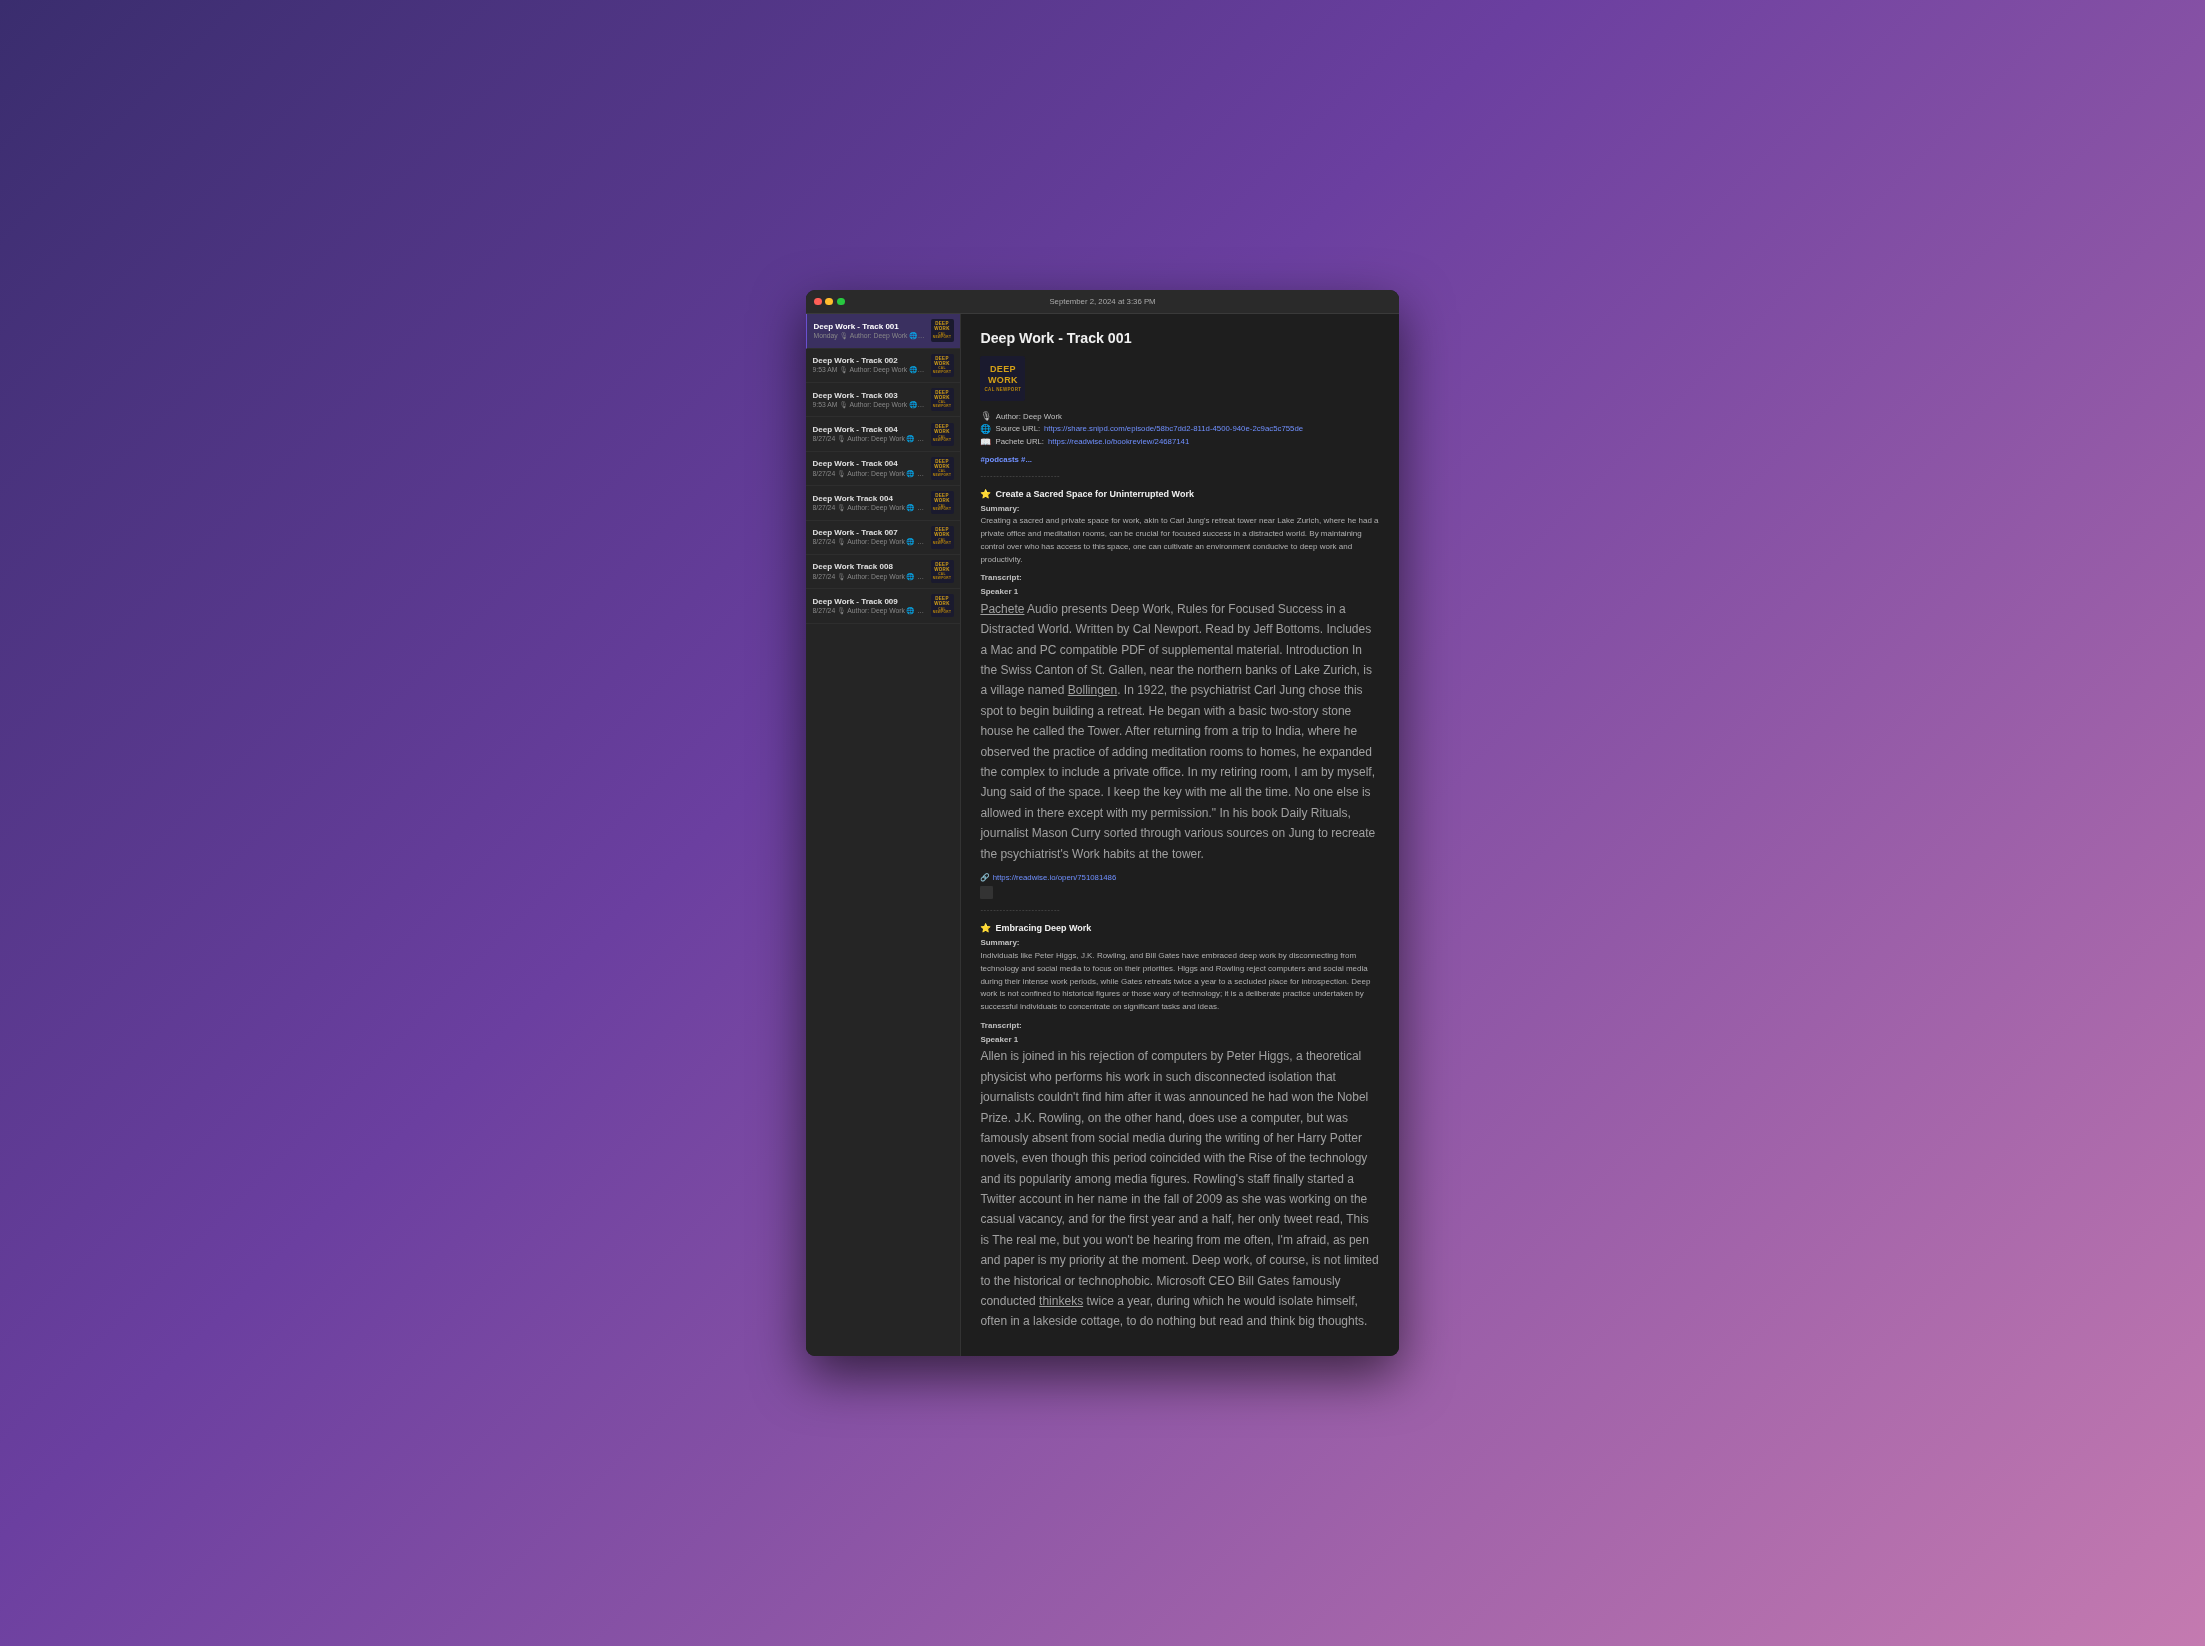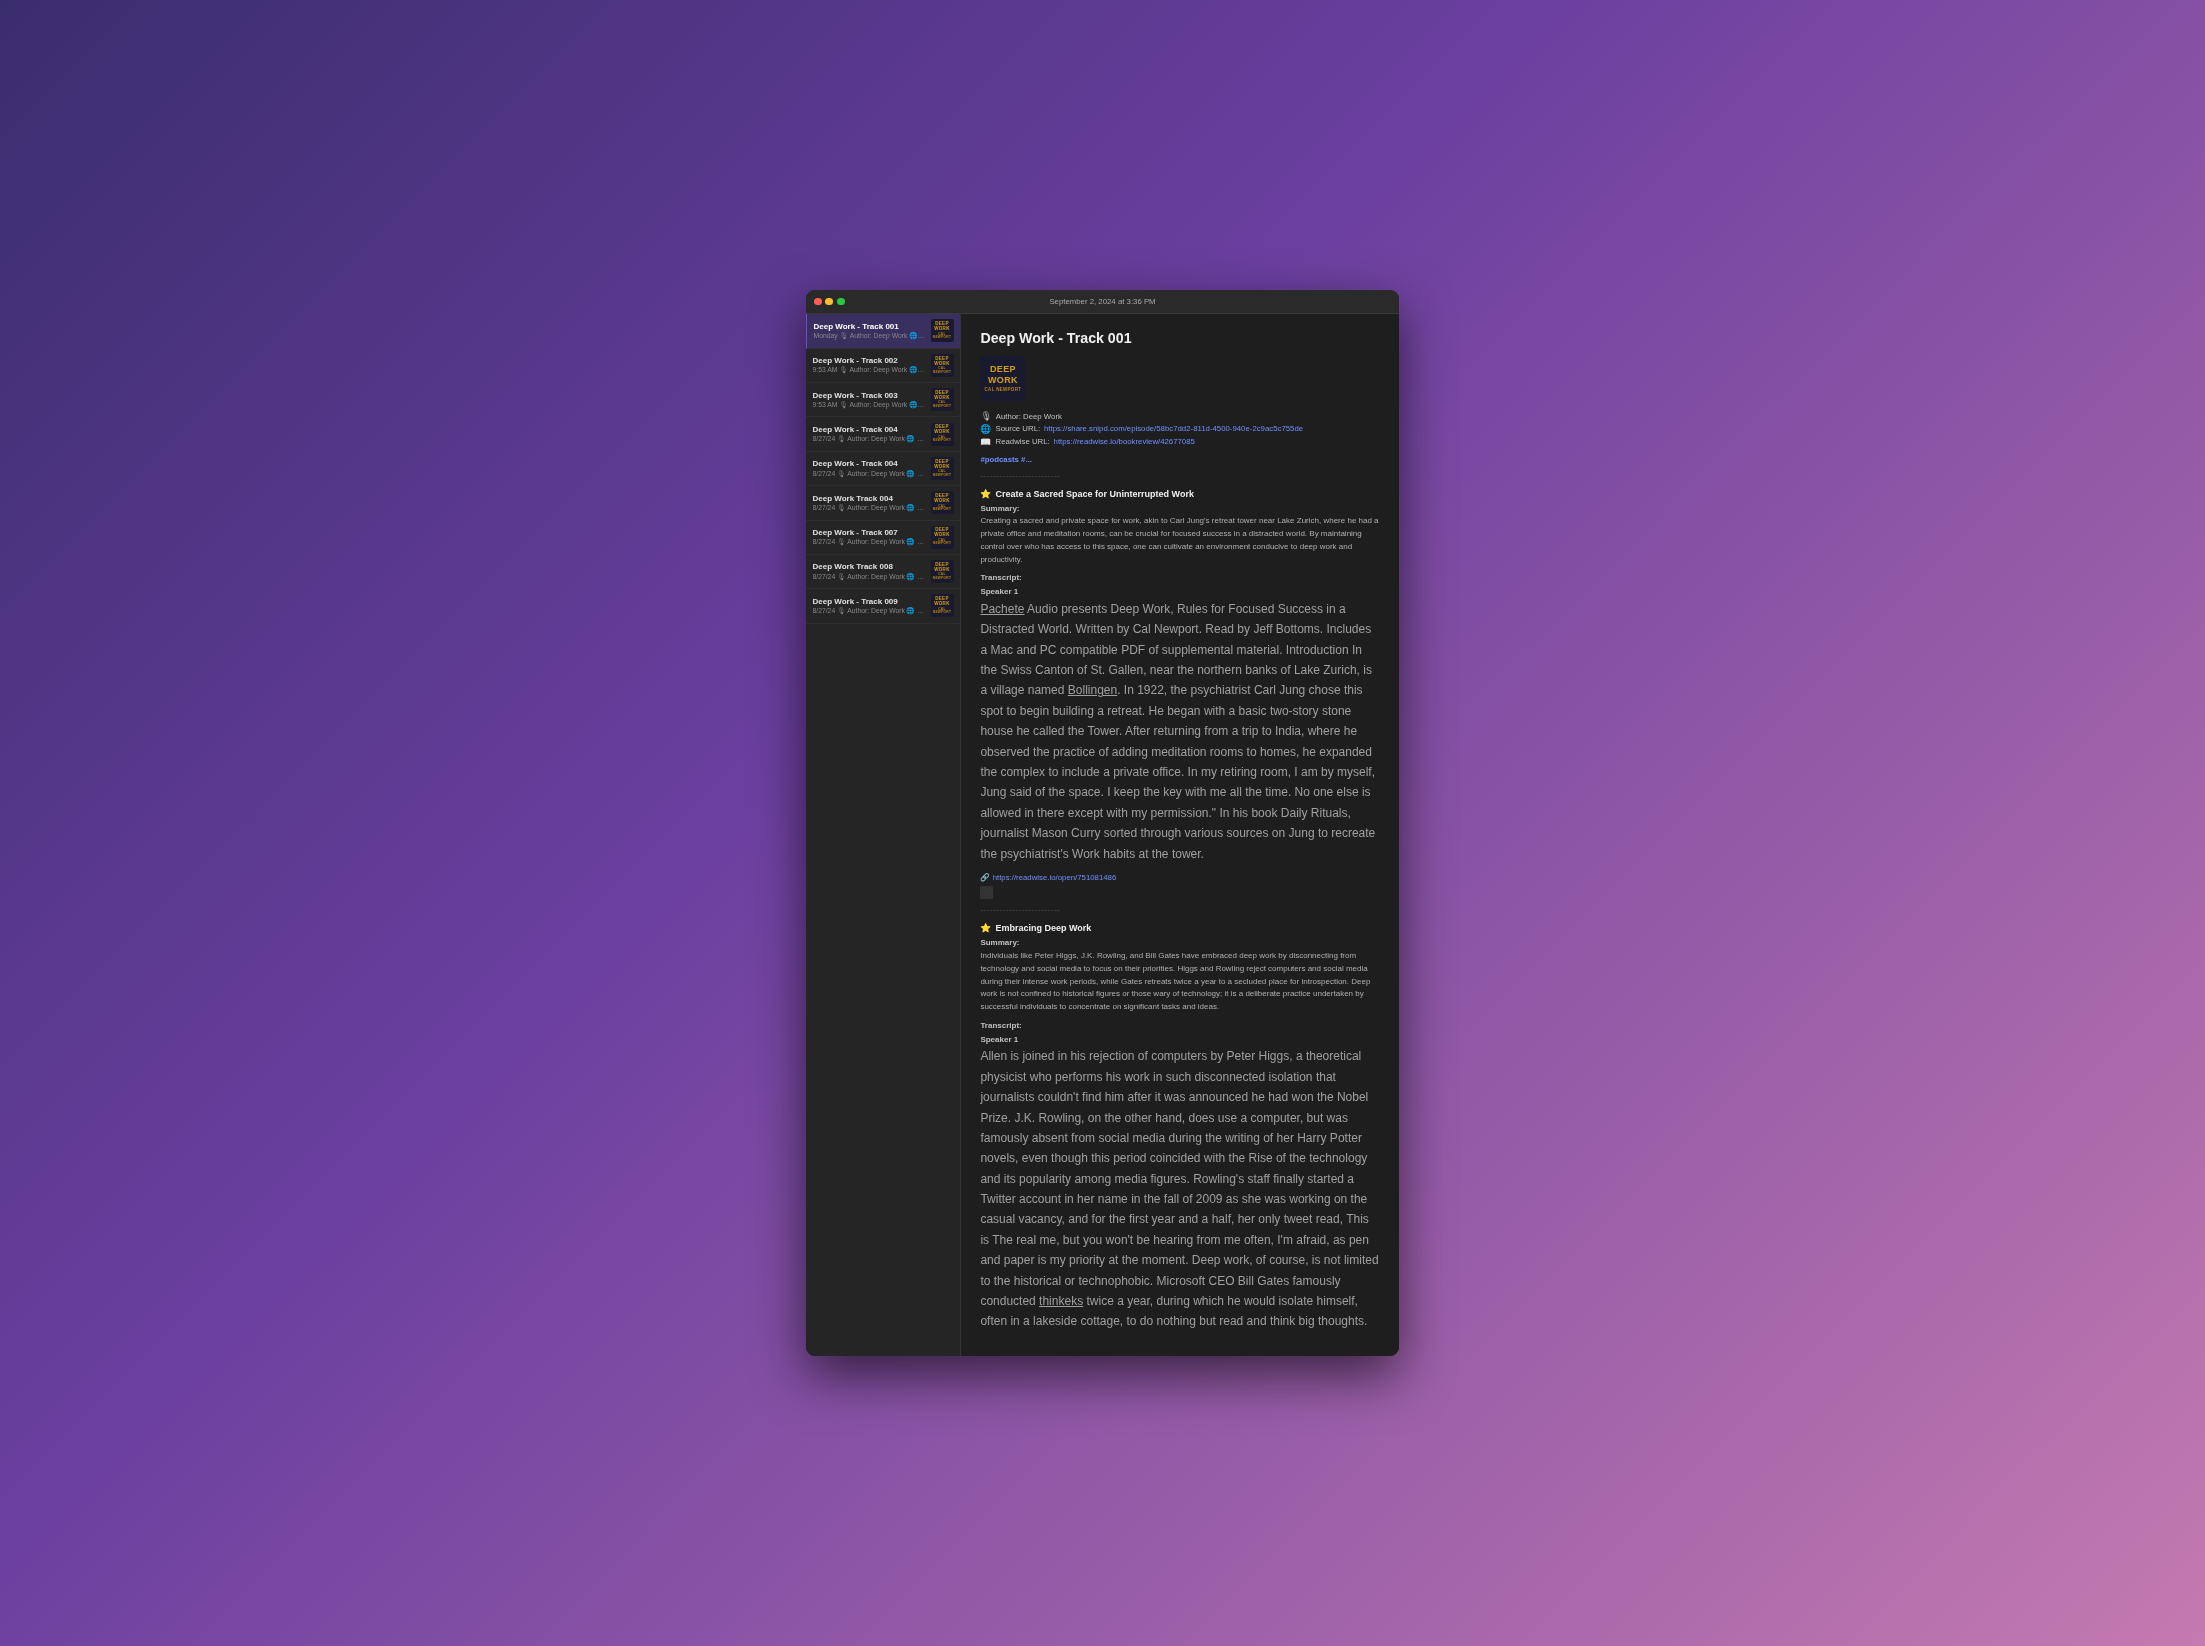--- a/index.html
+++ b/index.html
@@ -425,22 +425,22 @@
         <span class="meta-icon">🎙</span>
         <span>Author: Deep Work</span>
       </div>
       <div class="meta-row">
         <span class="meta-icon">🌐</span>
         <span>Source URL: </span>
         <a class="meta-link">https://share.snipd.com/episode/58bc7dd2-811d-4500-940e-2c9ac5c755de</a>
       </div>
       <div class="meta-row">
         <span class="meta-icon">📖</span>
-        <span>Readwise URL: </span>
-        <a class="meta-link">https://readwise.io/bookreview/42677085</a>
+        <span>Pachete URL: </span>
+        <a class="meta-link">https://readwise.io/bookreview/24687141</a>
       </div>
 
       <div class="tags-row">
         <span class="tag">#podcasts #...</span>
       </div>
 
       <div class="divider">-------------------------</div>
 
       <div class="section-heading">
         <span class="star-icon">⭐</span>

